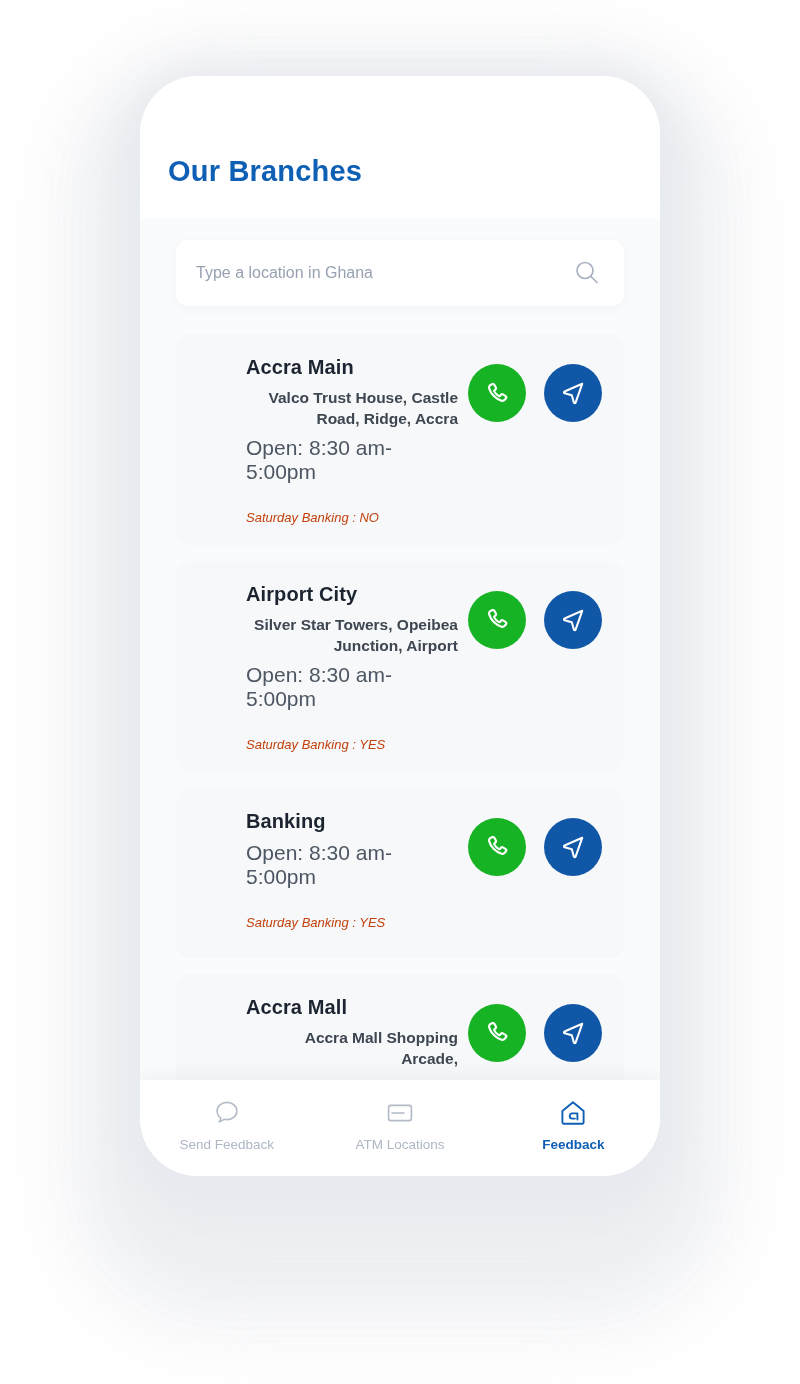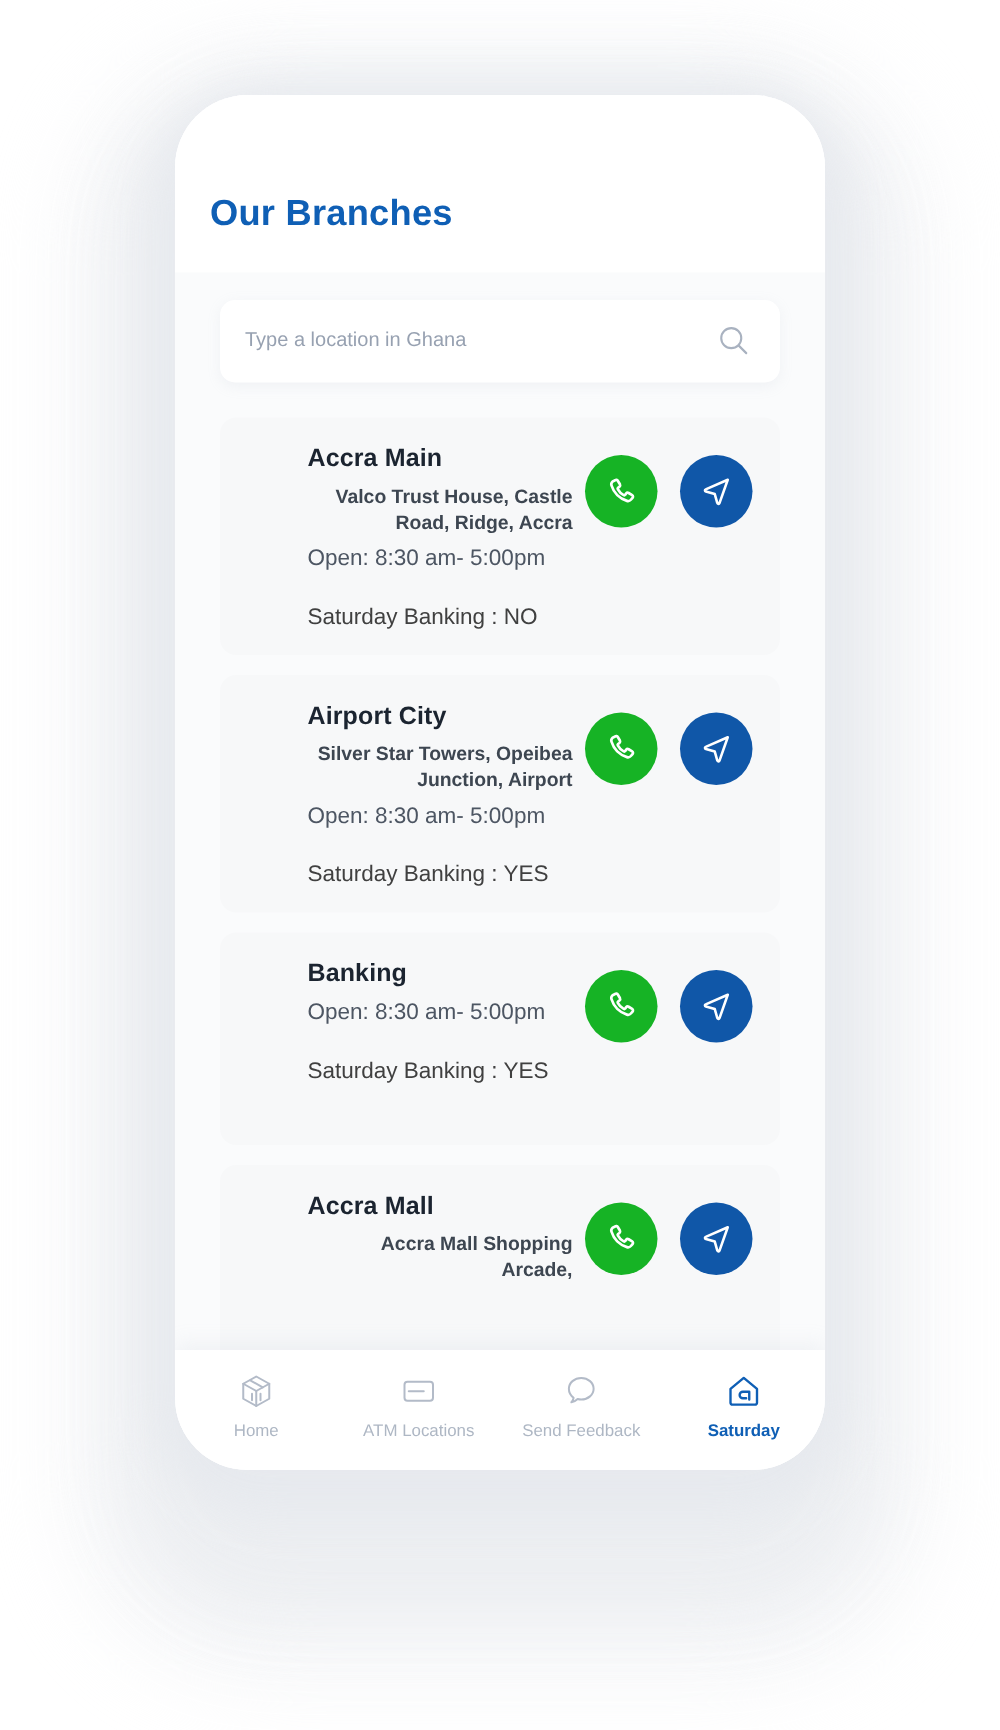--- a/index.html
+++ b/index.html
@@ -133,27 +133,28 @@
   }
   .branch-address {
     font-size: 15.5px;
     font-weight: bold;
     color: #3d4651;
     line-height: 1.38;
     margin-bottom: 6px;
     text-align: right;
   }
   .branch-hours {
-    font-size: 18px;
+    font-size: 21px;
     color: #4d5663;
     margin-bottom: 26px;
   }
   .sat-banking {
-    font-size: 18px;
-    color: #404040;
+    font-size: 13px;
+    color: #c2410c;
+    font-style: italic;
   }
   .card-actions {
     flex: 0 0 auto;
     display: flex;
     gap: 18px;
     padding-top: 8px;
   }
   .action-btn {
     width: 58px; height: 58px;
     border-radius: 50%;
@@ -324,60 +325,47 @@
                 </span>
               </button>
             </div>
           </div>
 
         </div>
       </div>
 
       <div class="bottom-nav">
 
+
         <div class="nav-item">
           <span class="nav-icon">
             <svg viewBox="0 0 30 30" width="30" height="30" fill="none" stroke="#b3bbc8" stroke-width="1.6" stroke-linejoin="round" stroke-linecap="round">
-              <path d="M15 3.2L25.4 9v12L15 26.8 4.6 21V9z"></path>
-              <path d="M4.6 9L15 14.8 25.4 9"></path>
-              <path d="M15 14.8v12"></path>
-              <path d="M10.2 6.3l10 5.6"></path>
-              <path d="M11.6 17v5.1"></path>
-              <path d="M18.4 17v5.1"></path>
+              <path d="M15 4.4c5.5 0 9.9 3.8 9.9 8.6s-4.4 8.6-9.9 8.6c-1 0-2-.1-2.9-.4-1.3 1.3-3.1 2.3-5 2.6.9-1 1.6-2.3 1.8-3.6-2.3-1.6-3.8-4.1-3.8-7.2 0-4.8 4.4-8.6 9.9-8.6z"></path>
             </svg>
           </span>
-          <span class="nav-label">Home</span>
+          <span class="nav-label">Send Feedback</span>
         </div>
 
         <div class="nav-item">
           <span class="nav-icon">
             <svg viewBox="0 0 30 30" width="30" height="30" fill="none" stroke="#b3bbc8" stroke-width="1.6" stroke-linejoin="round" stroke-linecap="round">
               <rect x="3.6" y="7.4" width="22.8" height="15.2" rx="2.4"></rect>
               <line x1="7" y1="15" x2="19" y2="15"></line>
             </svg>
           </span>
           <span class="nav-label">ATM Locations</span>
         </div>
 
-        <div class="nav-item">
-          <span class="nav-icon">
-            <svg viewBox="0 0 30 30" width="30" height="30" fill="none" stroke="#b3bbc8" stroke-width="1.6" stroke-linejoin="round" stroke-linecap="round">
-              <path d="M15 4.4c5.5 0 9.9 3.8 9.9 8.6s-4.4 8.6-9.9 8.6c-1 0-2-.1-2.9-.4-1.3 1.3-3.1 2.3-5 2.6.9-1 1.6-2.3 1.8-3.6-2.3-1.6-3.8-4.1-3.8-7.2 0-4.8 4.4-8.6 9.9-8.6z"></path>
-            </svg>
-          </span>
-          <span class="nav-label">Send Feedback</span>
-        </div>
-
         <div class="nav-item active">
           <span class="nav-icon">
             <svg viewBox="0 0 30 30" width="30" height="30" fill="none" stroke="#0f5fb5" stroke-width="1.9" stroke-linejoin="round" stroke-linecap="round">
               <path d="M4.4 13.1L15 4.3l10.6 8.8v11.1a1.5 1.5 0 0 1-1.5 1.5H5.9a1.5 1.5 0 0 1-1.5-1.5z"></path>
               <path d="M19.4 21.6v-6.2h-5.1a2.6 2.6 0 0 0 0 5.2h2.6"></path>
             </svg>
           </span>
-          <span class="nav-label">Saturday</span>
+          <span class="nav-label">Feedback</span>
         </div>
 
       </div>
 
     </div>
   </div>
 </div>
 
 </body></html>

